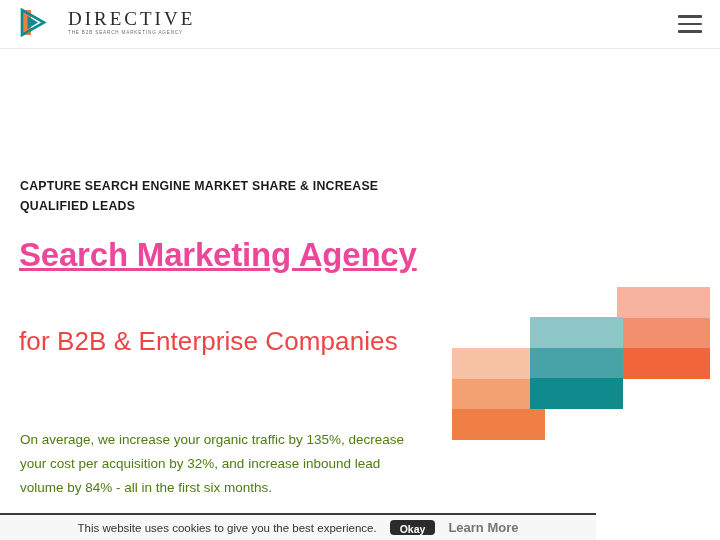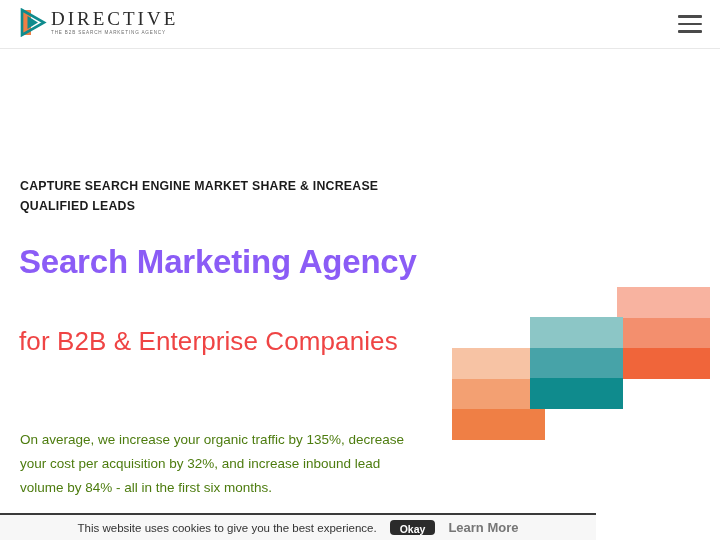--- a/index.html
+++ b/index.html
@@ -12,21 +12,21 @@
   #page { position:relative; width:720px; height:540px; background:#fff; }
 
   
   #header {
     position:absolute; left:0; top:0; width:720px; height:49px;
     background:#ffffff; border-bottom:1px solid #e8e8e8;
     display:flex; align-items:center;
   }
   #logo-block {
     position:absolute; left:20px; top:8px;
-    display:flex; align-items:center; gap:4px;
+    display:flex; align-items:center; gap:21px;
   }
   #logo-mark { width:27px; height:29px; position:relative; flex:none; }
   #logo-text-wrap { display:flex; flex-direction:column; justify-content:center; }
   #logo-word {
     font-size:19px; letter-spacing:3.0px; color:#2b2b2b;
     font-weight:400; line-height:21px; font-family:"Liberation Serif", serif;
   }
   #logo-tagline {
     font-size:4.6px; letter-spacing:0.85px; color:#6d6d6d;
     line-height:8px; white-space:nowrap; font-weight:400;
@@ -38,23 +38,23 @@
   }
   #hamburger span { display:block; height:2.6px; width:100%; background:#4a4a4a; border-radius:1px; }
 
   
   #eyebrow {
     position:absolute; left:20px; top:176px; width:380px;
     font-size:12.3px; font-weight:700; letter-spacing:0.25px;
     line-height:20px; color:#1b1b1b; text-transform:uppercase;
   }
   #headline {
-    position:absolute; left:19px; top:241px; width:420px;
+    position:absolute; left:19px; top:234px; width:420px;
     font-size:33px; font-weight:700; line-height:42px;
-    color:#8b5cf6; letter-spacing:-0.2px;
+    color:#ec4899; letter-spacing:-0.2px;text-decoration:underline;
   }
   #subhead {
     position:absolute; left:19px; top:320px; width:420px;
     font-size:26px; font-weight:300; line-height:42px;
     color:#ef4444; letter-spacing:0.1px;
   }
   #body-copy {
     position:absolute; left:20px; top:428px; width:400px;
     font-size:13.5px; font-weight:400; line-height:24px; color:#4d7c0f;
   }

